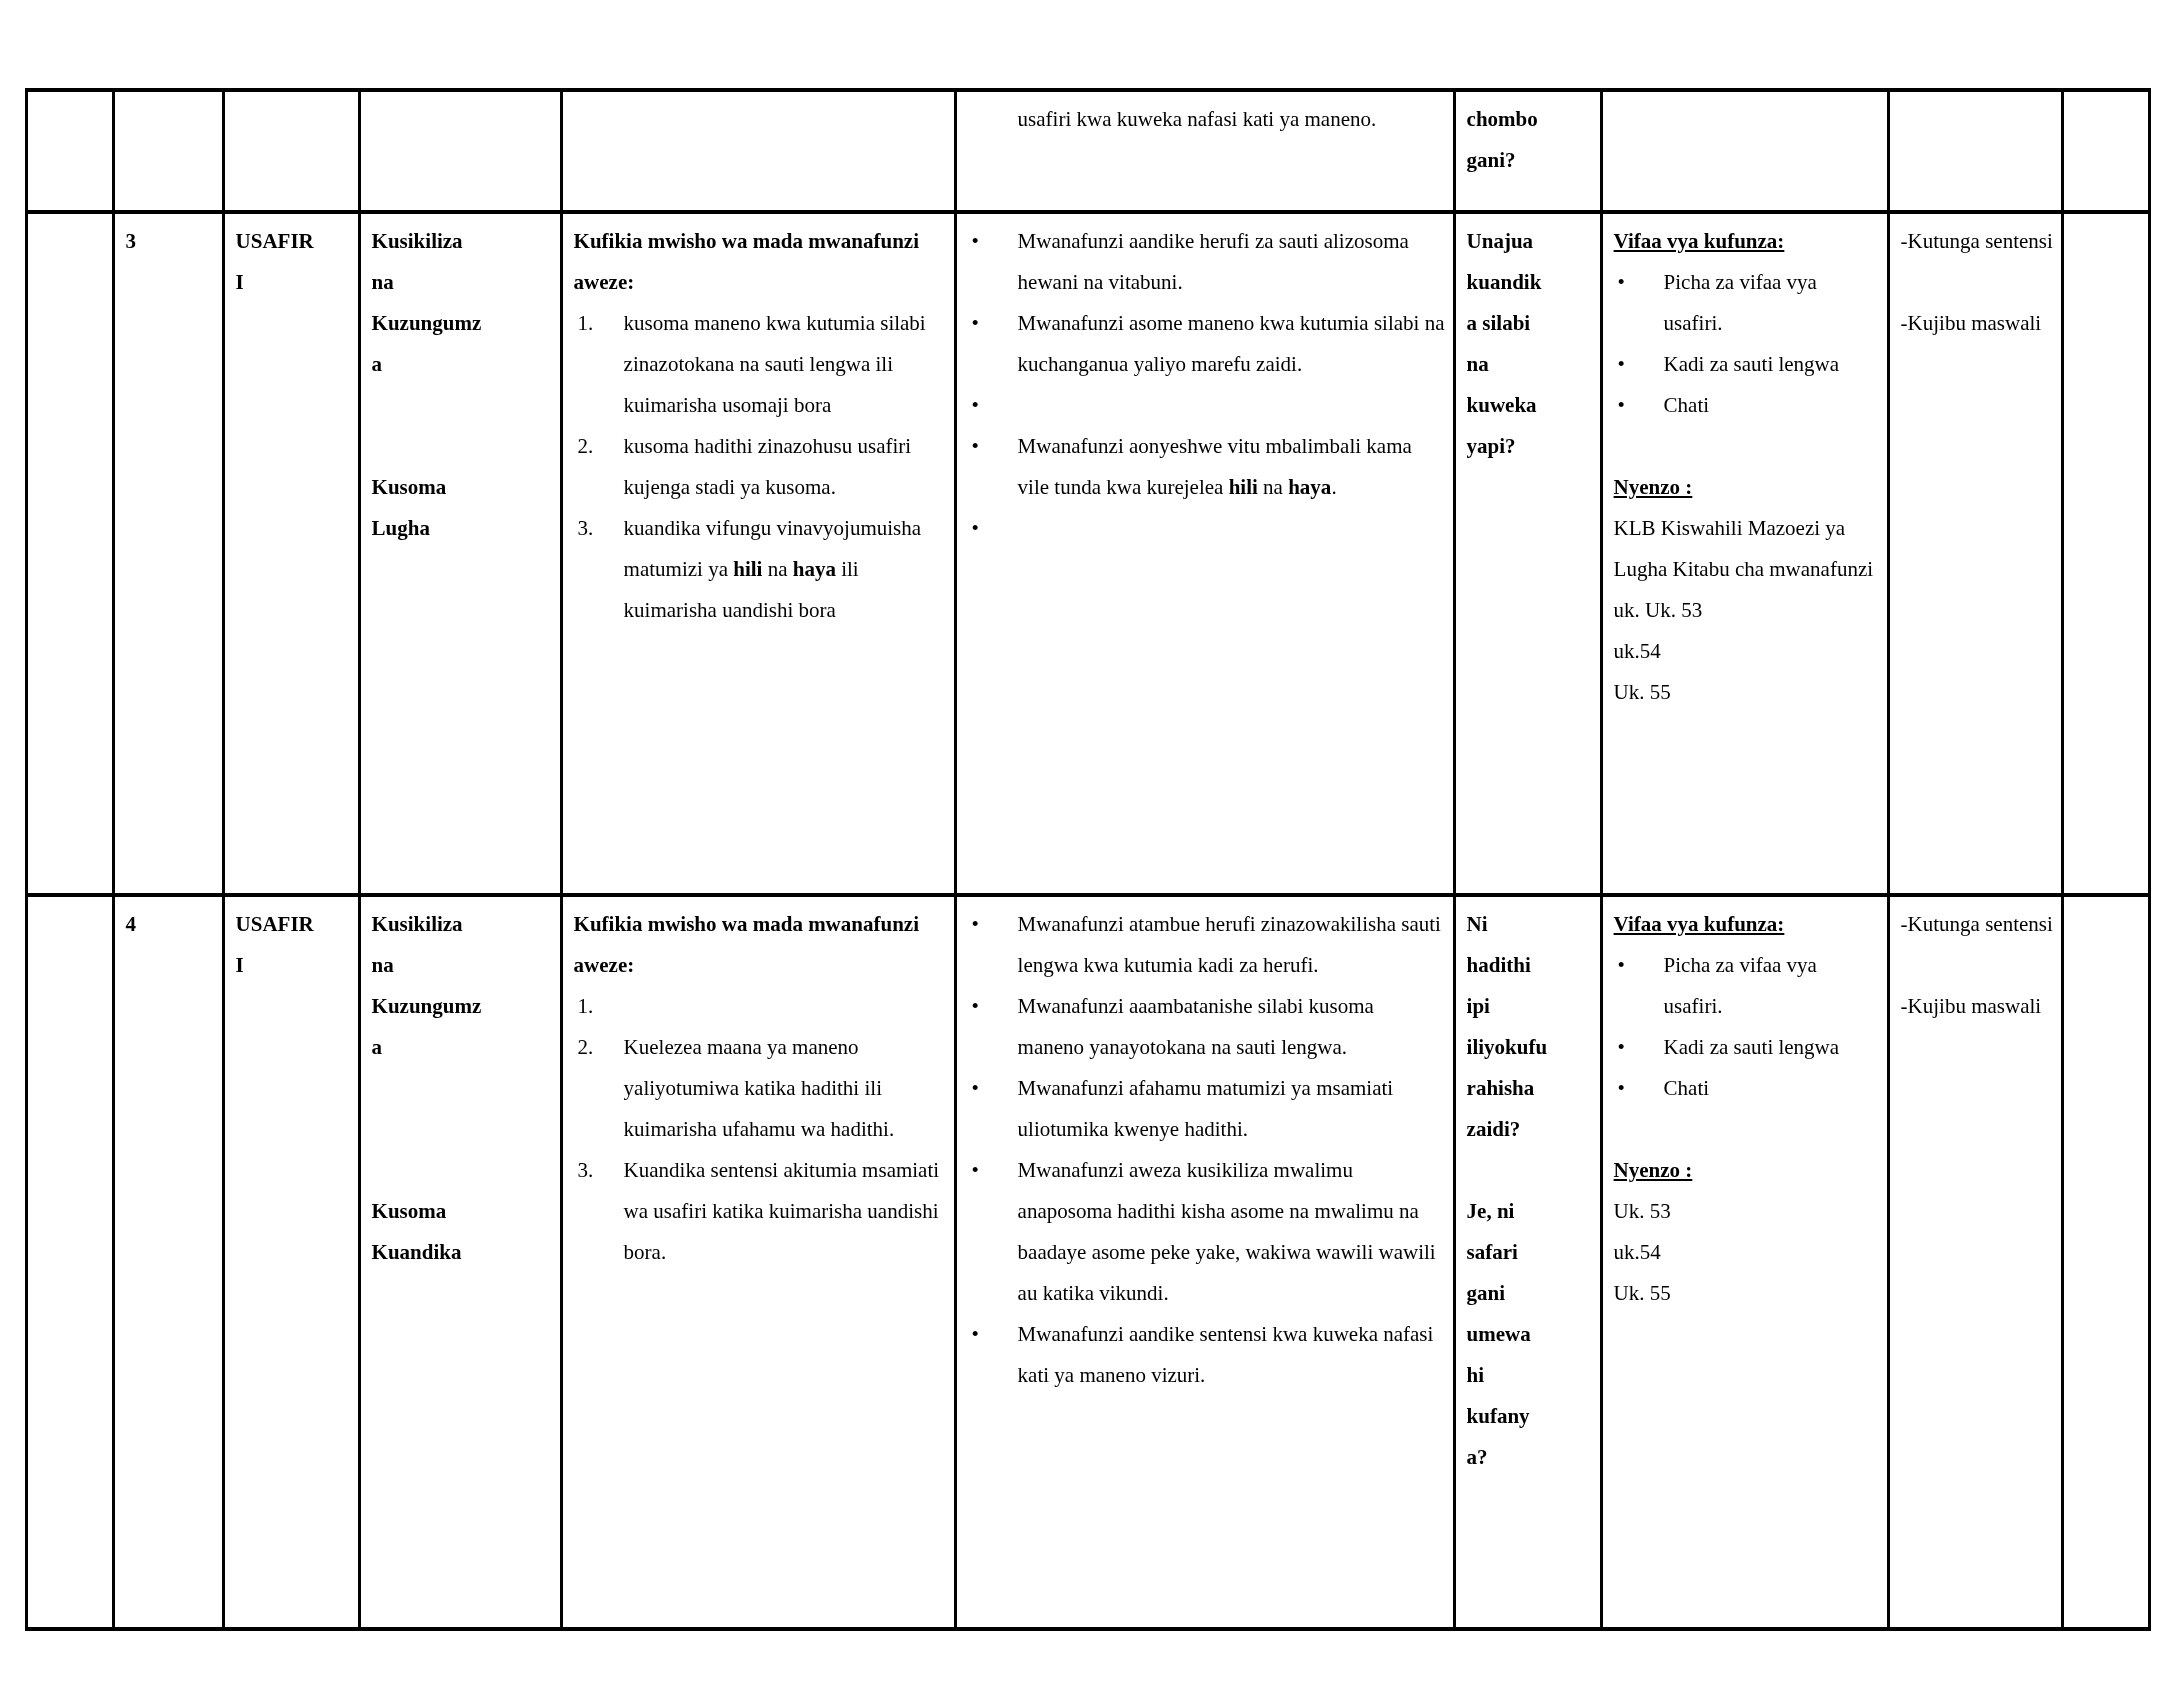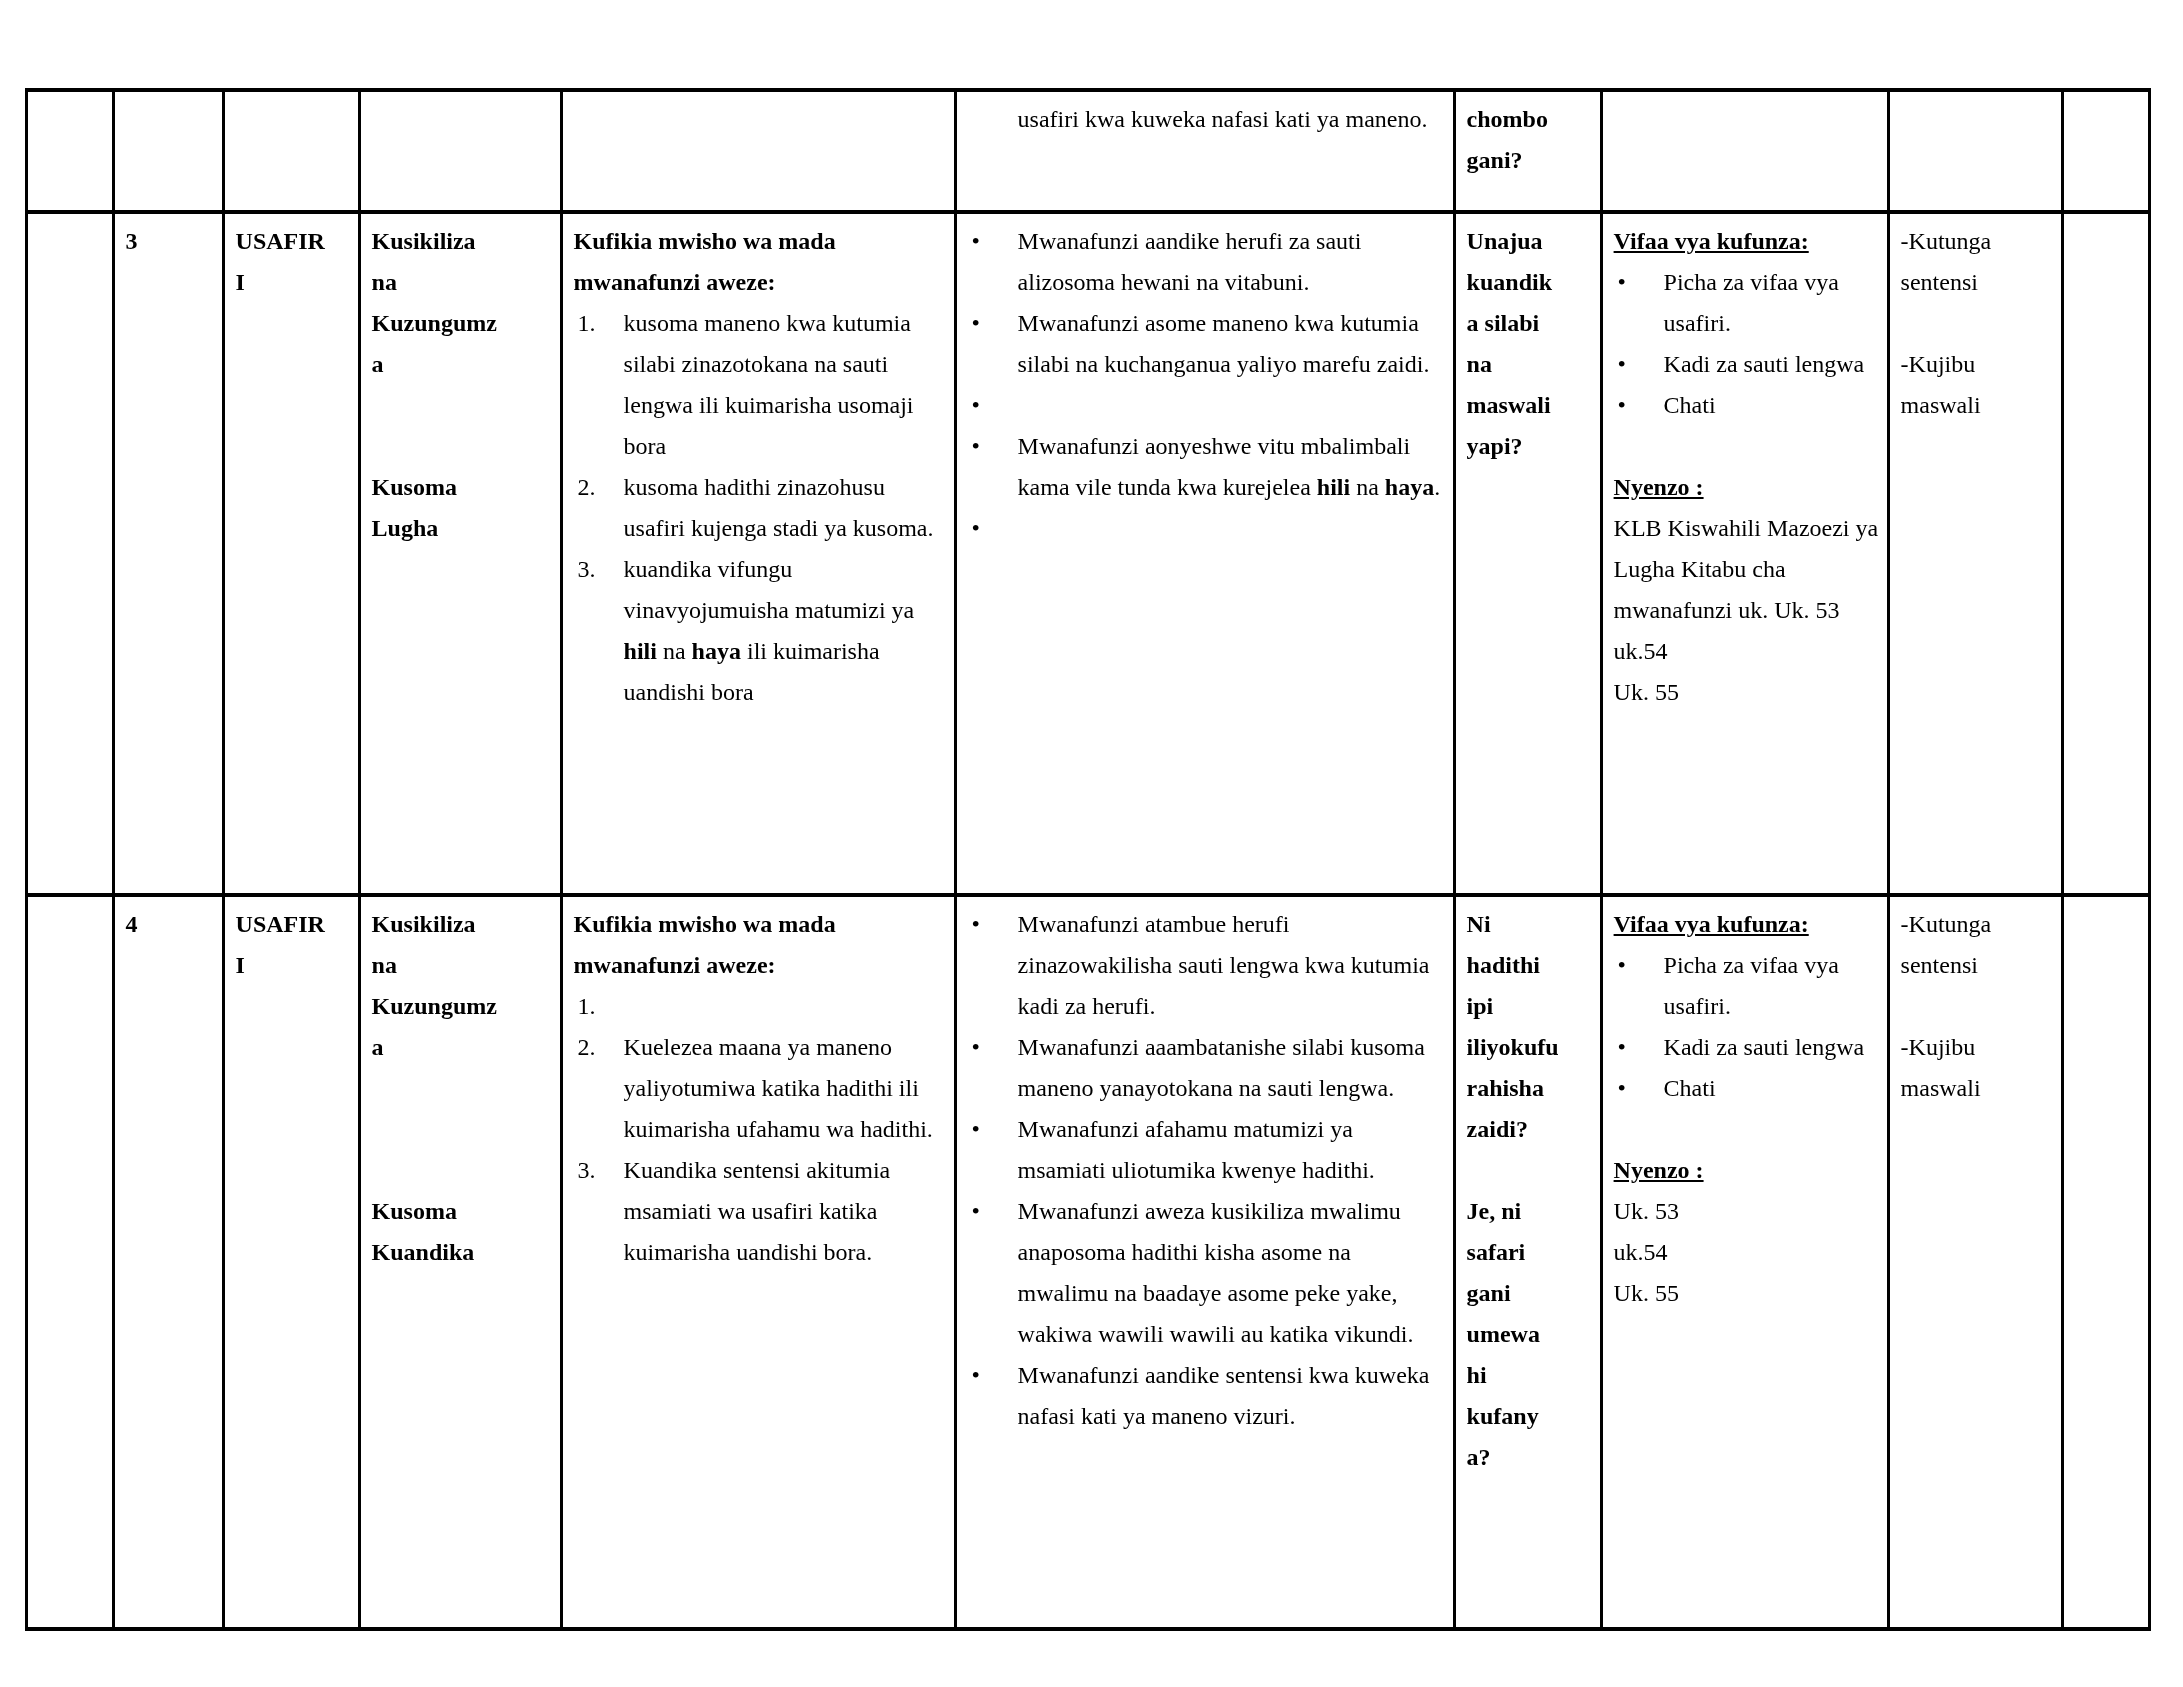--- a/index.html
+++ b/index.html
@@ -14,21 +14,21 @@
     display:grid;
     grid-template-columns:87px 110px 136px 202px 394px 499px 147px 287px 174px 87px;
     grid-template-rows:122px 683px 734px;
     border-top:4px solid #000;
     border-left:3.3px solid #000;
   }
   .cell {
     border-right:3.3px solid #000;
     border-bottom:4.6px solid #000;
     padding:6.6px 8px 5.3px 10.6px;
-    font-size:24px; line-height:41px;
+    font-size:21px; line-height:41px;
     overflow:hidden;
   }
   .b { font-weight:bold; }
   .u { text-decoration:underline; }
   .line { white-space:pre; min-height:41px; }
   .para { }
   .indent { padding-left:50px; }
   .sp { height:41px; }
   .li { display:flex; align-items:flex-start; }
   .li .mk { flex:0 0 50px; padding-left:4px; }
@@ -115,21 +115,21 @@
             <span class="mk">•</span>
           </div>
         </div>
       </div>
       <div class="cell">
         <div>
           <div class="line b">Unajua</div>
           <div class="line b">kuandik</div>
           <div class="line b">a silabi</div>
           <div class="line b">na</div>
-          <div class="line b">maswali</div>
+          <div class="line b">kuweka</div>
           <div class="line b">yapi?</div>
         </div>
       </div>
       <div class="cell">
         <div class="para"><span class="b u">Vifaa vya kufunza:</span></div>
         <div>
           <div class="li">
             <span class="mk">•</span>
             <span class="tx"><span>Picha za vifaa vya usafiri.</span></span>
           </div>

